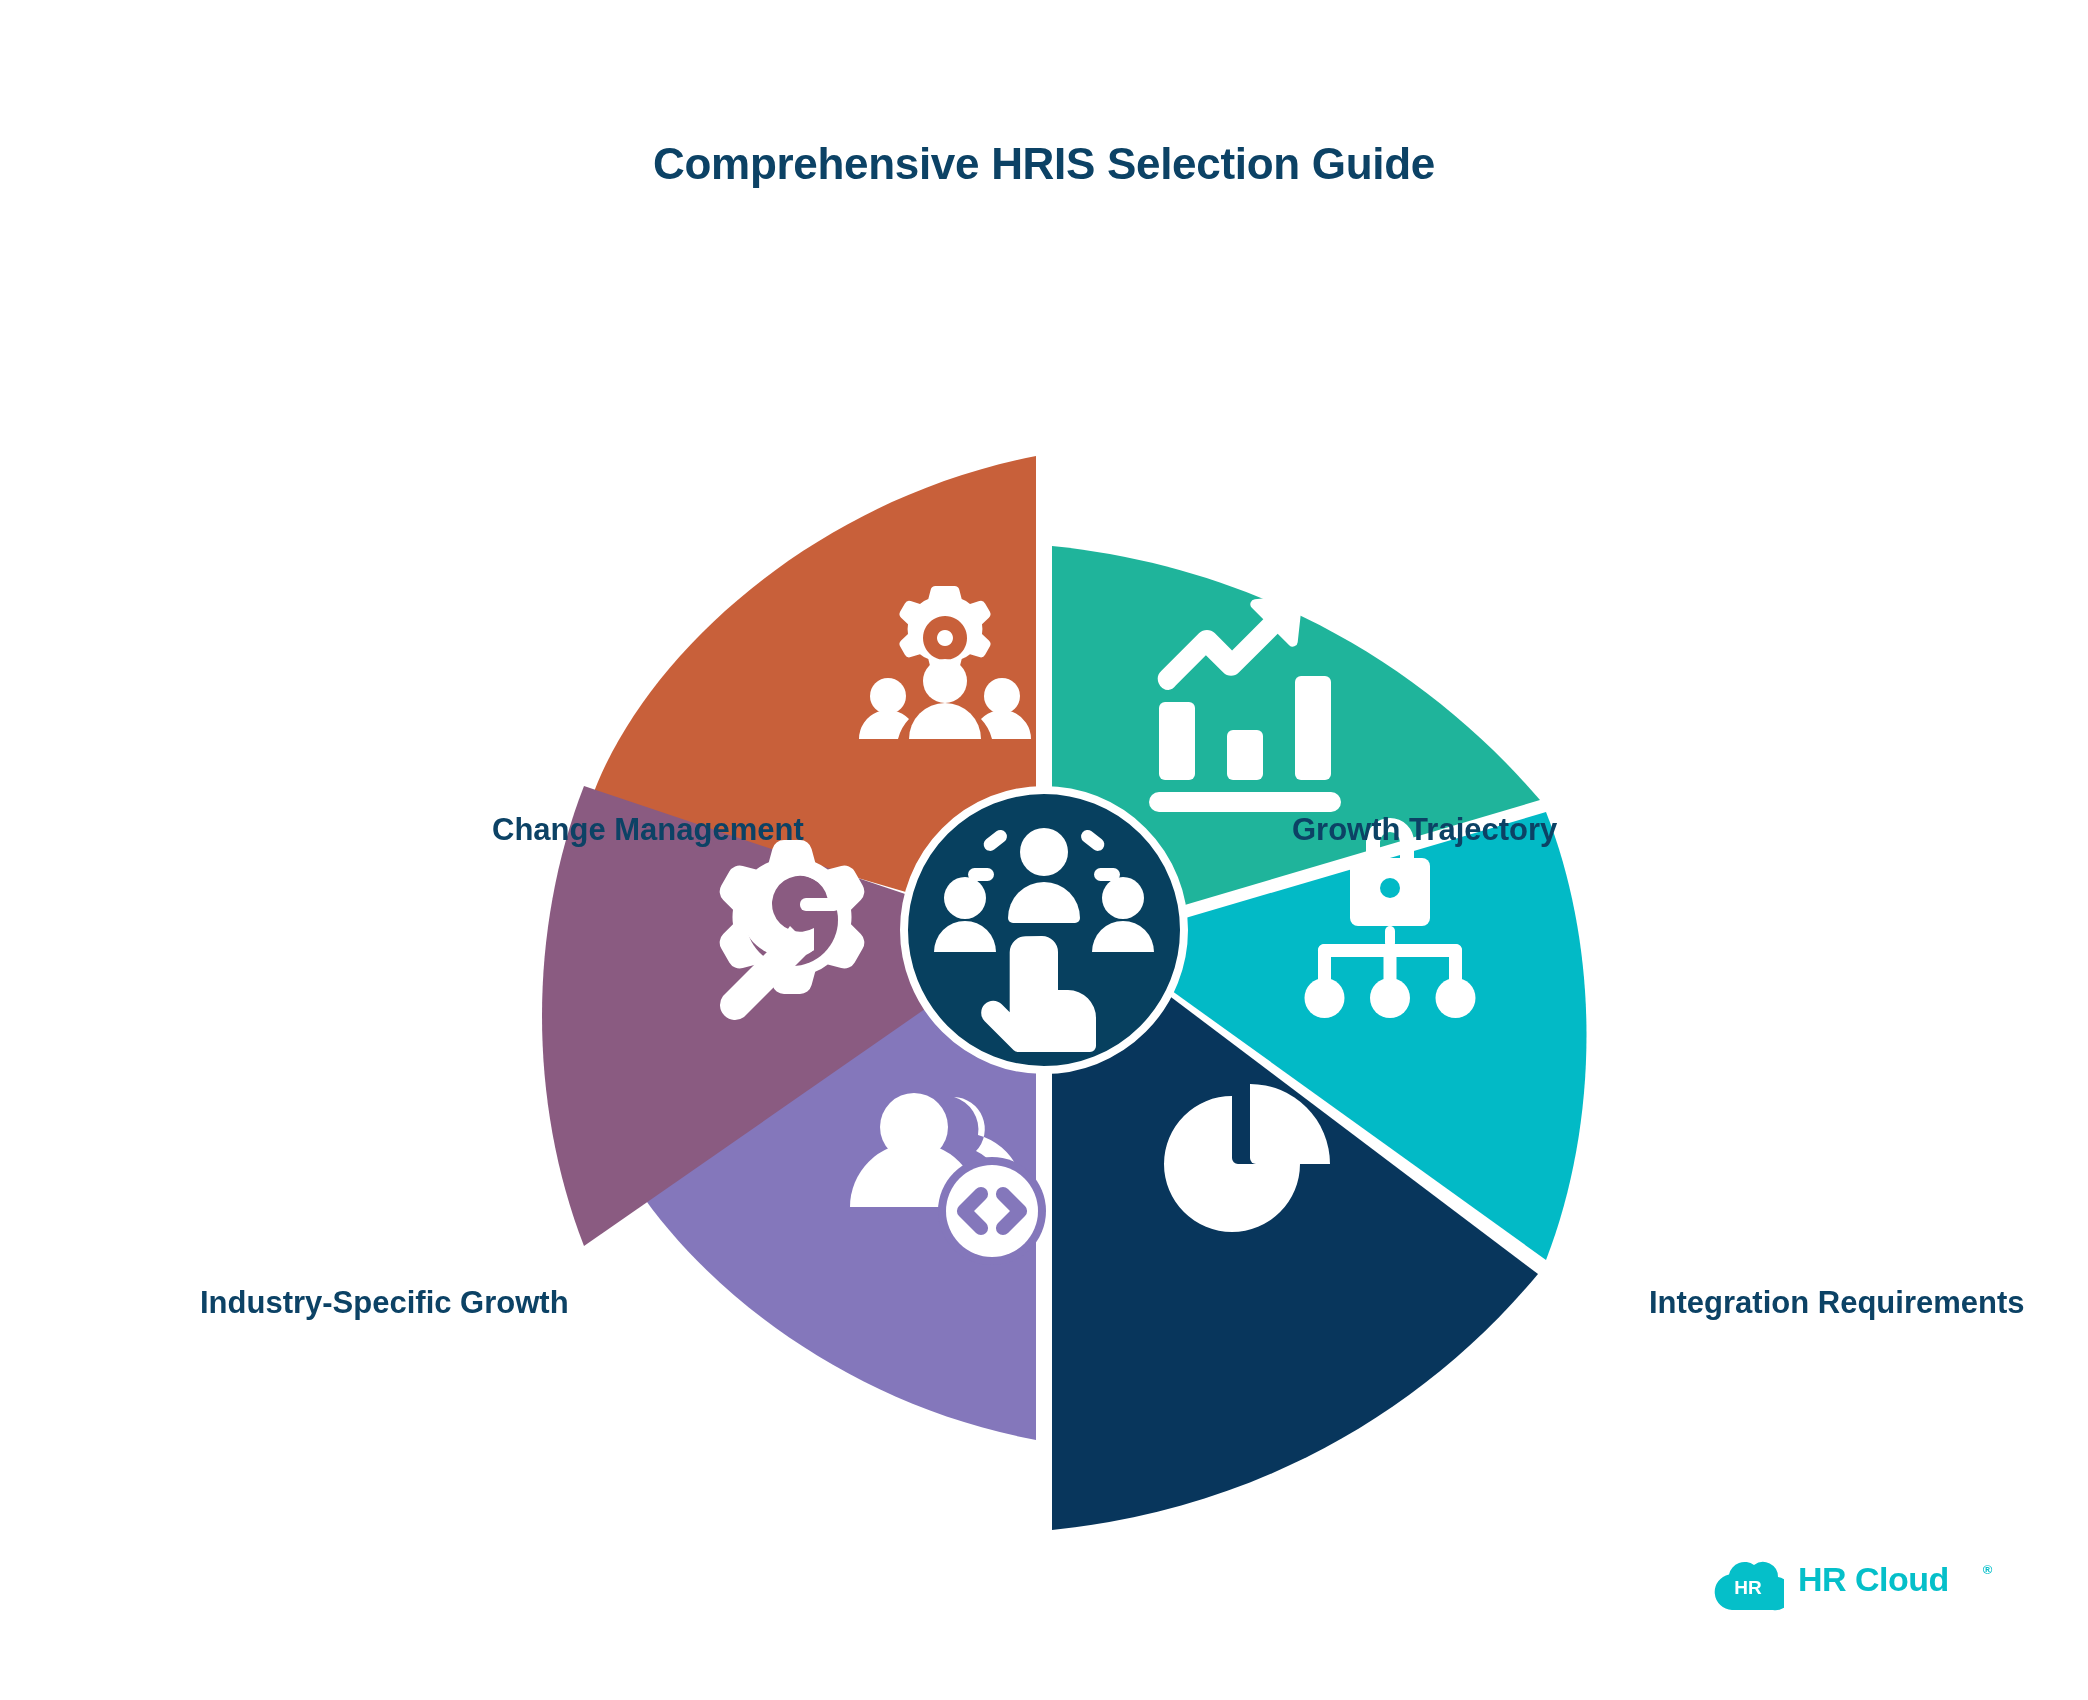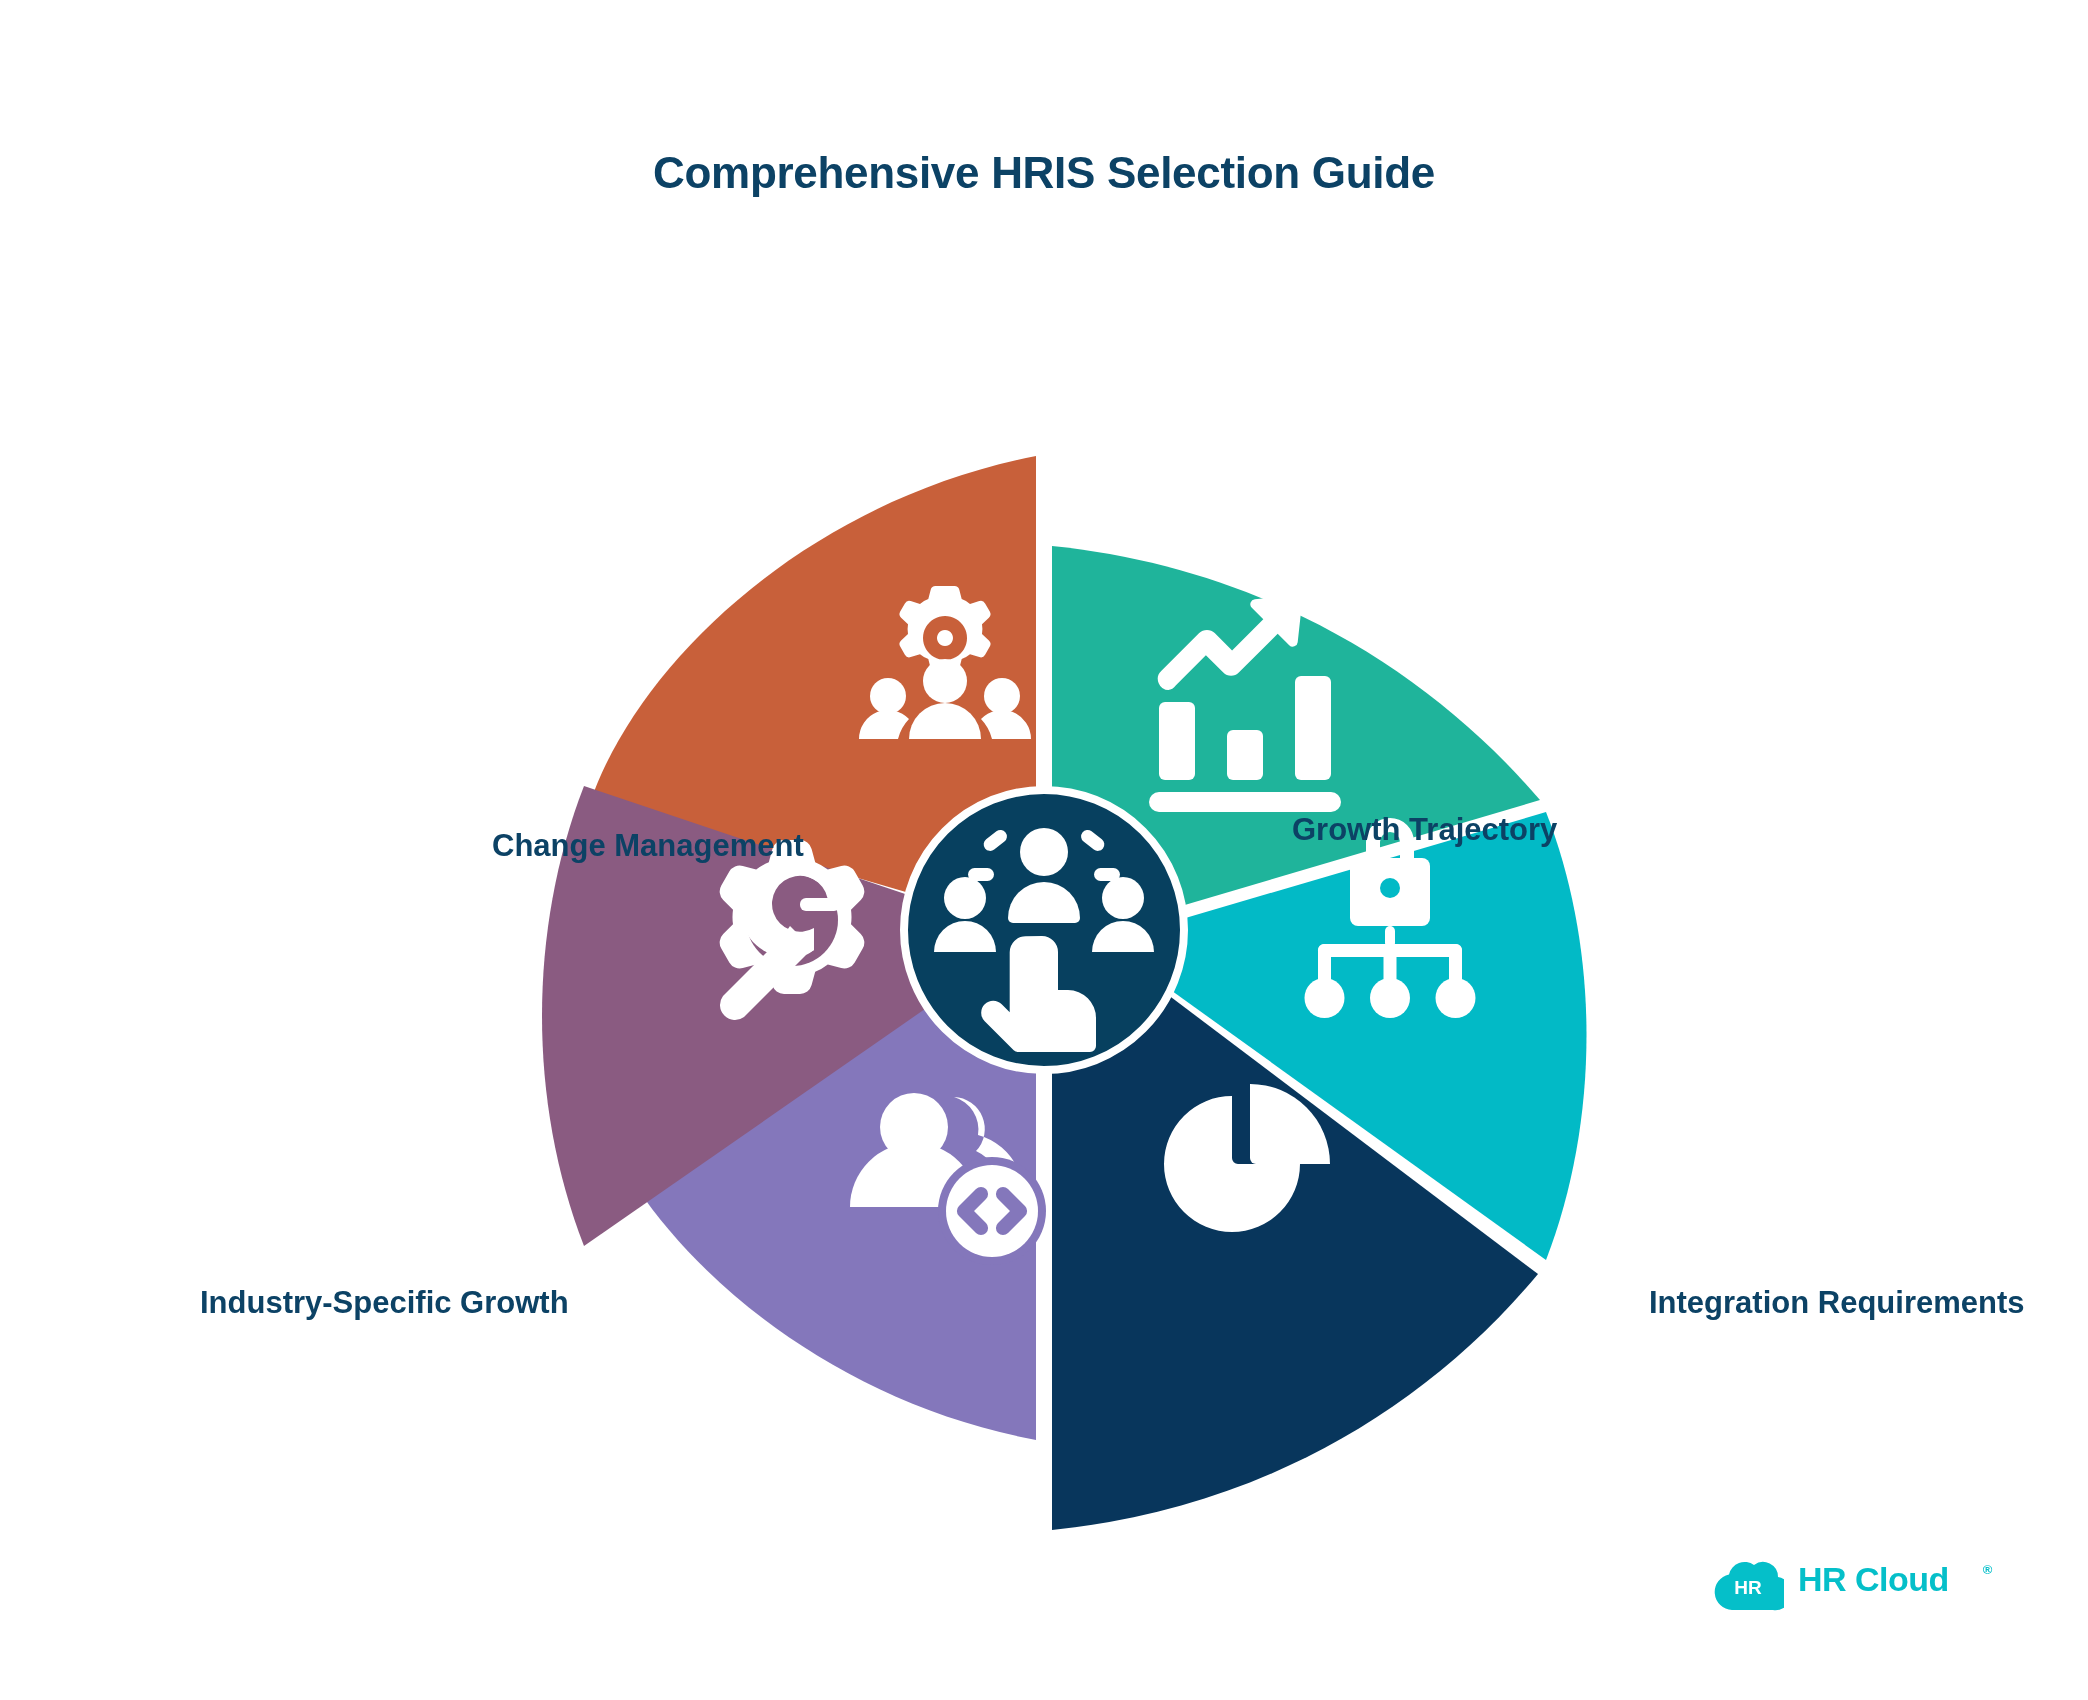--- a/index.html
+++ b/index.html
@@ -5,21 +5,21 @@
   html,body{margin:0;padding:0;}
   body{
     width:2088px;height:1700px;
     background:#ffffff;
     font-family:"Liberation Sans", sans-serif;
     overflow:hidden;
     position:relative;
   }
   #page-title{
     position:absolute;
-    left:0;right:0;top:148px;
+    left:0;right:0;top:139px;
     text-align:center;
     font-size:44px;
     font-weight:bold;
     letter-spacing:-0.3px;
     color:#0c4265;
   }
   #wheel-wrap{
     position:absolute;
     left:0;top:330px;
     width:2088px;height:1200px;
@@ -28,21 +28,21 @@
   .seg-label{
     position:absolute;
     font-size:31px;
     font-weight:bold;
     color:#0c4265;
     white-space:nowrap;
   }
   .lbl-growth{left:1292px;top:482px;}
   .lbl-integration{left:1601px;top:955px;margin-left:48px;}
   .lbl-industry{left:200px;top:955px;}
-  .lbl-change{left:492px;top:498px;}
+  .lbl-change{left:492px;top:482px;}
 
   #brand{
     position:absolute;
     left:1712px;top:1560px;
     display:flex;align-items:flex-start;gap:14px;
   }
   #brand .cloudmark{position:relative;width:72px;height:52px;}
   #brand .cloudmark svg{display:block;}
   #brand .brandtext{
     font-size:34px;font-weight:bold;color:#05bfc9;letter-spacing:-0.5px;

